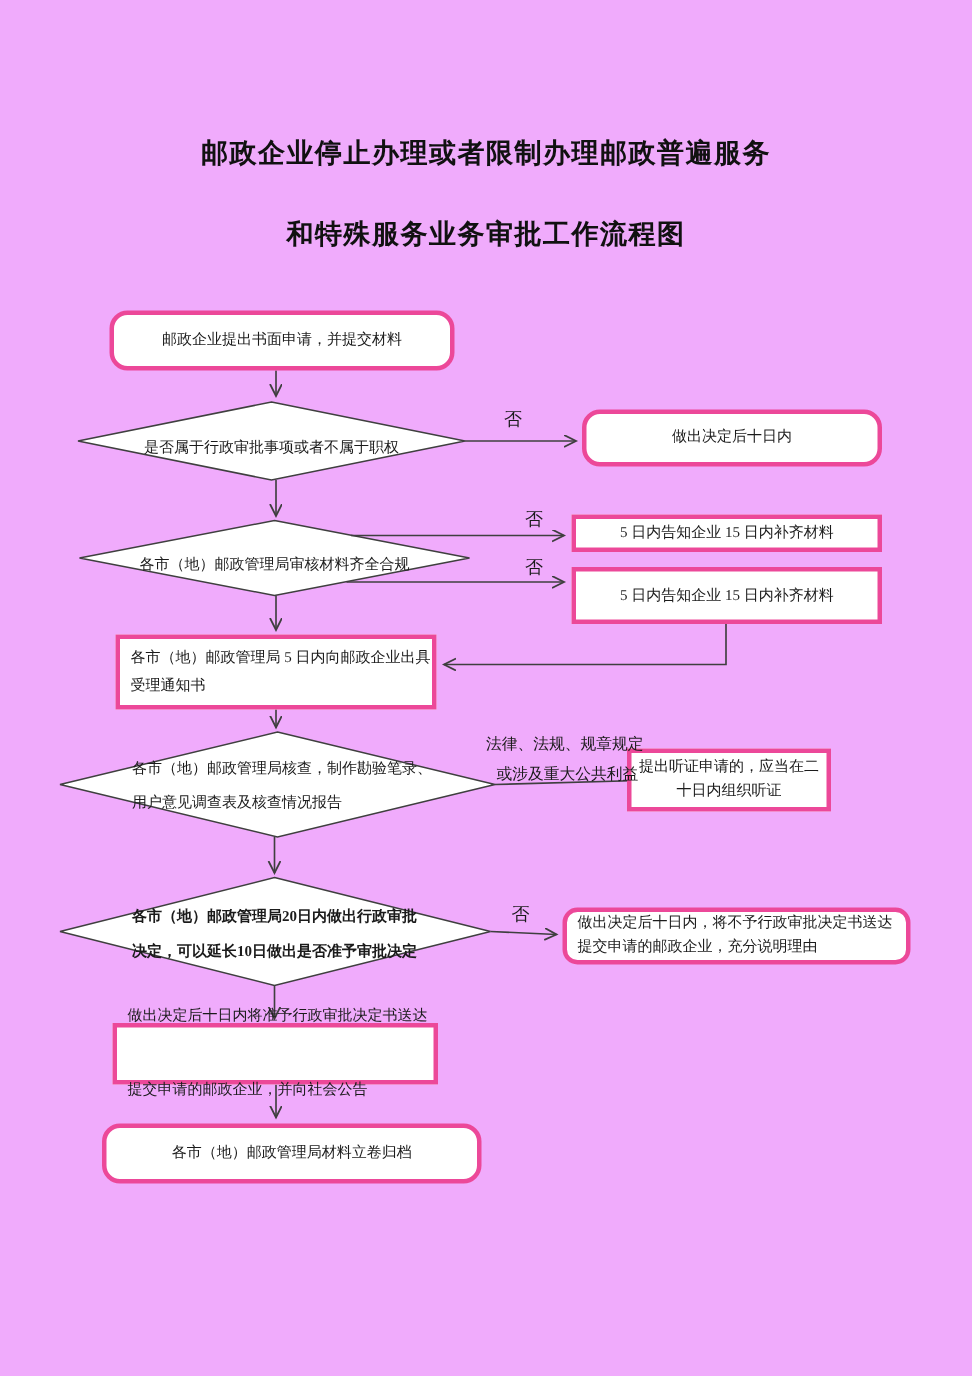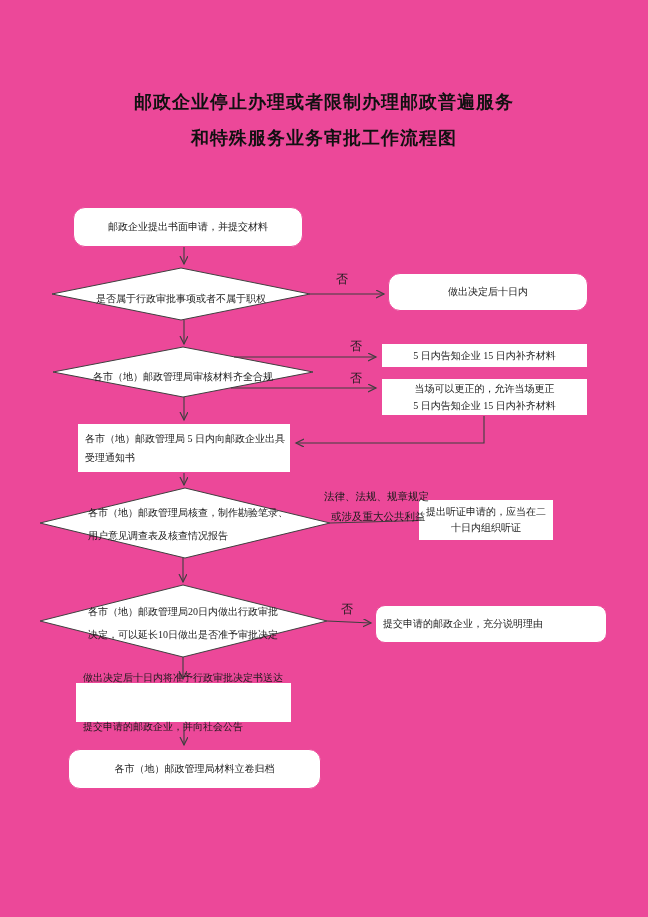--- a/index.html
+++ b/index.html
@@ -1,39 +1,39 @@
 <!DOCTYPE html>
 <html><head>
 <meta charset="utf-8">
 <style>
   html,body{margin:0;padding:0;background:#e8e8e8;}
   .page{
     position:relative;
     width:648px;height:917px;
-    background:#ec4899;
+    background:#f0abfc;
     margin:0 auto;
     overflow:hidden;
     font-family:"Liberation Serif","DejaVu Serif",serif;
     color:#1b1b1b;
   }
   .title{
     position:absolute;left:0;width:648px;
     text-align:center;
     font-family:"Liberation Sans","DejaVu Sans",sans-serif;
     font-weight:bold;
     font-size:18px;
     letter-spacing:1px;
     line-height:24px;
     color:#111;
   }
   .svg-layer{position:absolute;left:0;top:0;}
   .node{
     position:absolute;
     box-sizing:border-box;
-    border:1px solid #ec4899;
+    border:3px solid #ec4899;
     background:#ffffff;
     color:#1b1b1b;
     font-size:10px;
     line-height:16px;
     display:flex;
     flex-direction:column;
     justify-content:center;
     white-space:nowrap;
   }
   .node div, .node span{white-space:nowrap;}
@@ -60,21 +60,21 @@
     white-space:nowrap;
   }
   .elabel.small{font-size:10.5px;line-height:13px;}
 </style>
 </head>
 <body>
 
 <div class="page">
 
   <div class="title" style="top:90px;">邮政企业停止办理或者限制办理邮政普遍服务</div>
-  <div class="title" style="top:126px;">和特殊服务业务审批工作流程图</div>
+  <div class="title" style="top:144px;">和特殊服务业务审批工作流程图</div>
 
   <svg class="svg-layer" width="648" height="917" viewBox="0 0 648 917">
     <defs>
       <marker id="arrw" markerWidth="10" markerHeight="10" refX="8" refY="4" orient="auto" markerUnits="userSpaceOnUse">
         <path d="M0,0 L8,4 L0,8" fill="none" stroke="#3f3f3f" stroke-width="1.2"></path>
       </marker>
     </defs>
 
     <polygon points="181,268 310,294 181,320 52,294" fill="#ffffff" stroke="#3f3f3f" stroke-width="1"></polygon>
     <polygon points="183,347 313,372 183,397 53,372" fill="#ffffff" stroke="#3f3f3f" stroke-width="1"></polygon>
@@ -102,54 +102,54 @@
 
   <div class="node rounded center" style="left:388px;top:273px;width:200px;height:38px;">
     <span>做出决定后十日内</span>
   </div>
 
   <div class="node center" style="left:381px;top:343px;width:207px;height:25px;">
     <span>5 日内告知企业 15 日内补齐材料</span>
   </div>
 
   <div class="node center lh17" style="left:381px;top:378px;width:207px;height:38px;">
-    <div>当场可以更正的，允许当场更正</div>
     <div>5 日内告知企业 15 日内补齐材料</div>
   </div>
 
   <div class="node leftalign lh19" style="left:77px;top:423px;width:214px;height:50px;">
     <div>各市（地）邮政管理局 5 日内向邮政企业出具</div>
     <div>受理通知书</div>
   </div>
 
   <div class="node center" style="left:418px;top:499px;width:136px;height:42px;line-height:16.5px;">
     <div>提出听证申请的，应当在二</div>
     <div>十日内组织听证</div>
   </div>
 
   <div class="node rounded-sm leftalign" style="left:375px;top:605px;width:232px;height:38px;">
+    <div>做出决定后十日内，将不予行政审批决定书送达</div>
     <div>提交申请的邮政企业，充分说明理由</div>
   </div>
 
   <div class="node leftalign lh18" style="left:75px;top:682px;width:217px;height:41px;gap:31px;">
     <div>做出决定后十日内将准予行政审批决定书送达</div>
     <div>提交申请的邮政企业，并向社会公告</div>
   </div>
 
   <div class="node rounded center" style="left:68px;top:749px;width:253px;height:40px;">
     <span>各市（地）邮政管理局材料立卷归档</span>
   </div>
 
   <div class="dtext center" style="left:51px;top:287px;width:260px;">是否属于行政审批事项或者不属于职权</div>
   <div class="dtext center" style="left:53px;top:365px;width:260px;">各市（地）邮政管理局审核材料齐全合规</div>
   <div class="dtext" style="left:88px;top:501px;">
     <div>各市（地）邮政管理局核查，制作勘验笔录、</div>
     <div>用户意见调查表及核查情况报告</div>
   </div>
-  <div class="dtext" style="left:88px;top:600px;">
+  <div class="dtext" style="left:88px;top:600px;font-weight:bold;">
     <div>各市（地）邮政管理局20日内做出行政审批</div>
     <div>决定，可以延长10日做出是否准予审批决定</div>
   </div>
 
   <div class="elabel" style="left:330px;top:272px;width:24px;text-align:center;">否</div>
   <div class="elabel" style="left:344px;top:339px;width:24px;text-align:center;">否</div>
   <div class="elabel" style="left:344px;top:371px;width:24px;text-align:center;">否</div>
   <div class="elabel" style="left:335px;top:602px;width:24px;text-align:center;">否</div>
   <div class="elabel small" style="left:324px;top:490px;">法律、法规、规章规定</div>
   <div class="elabel small" style="left:331px;top:510px;">或涉及重大公共利益</div>

